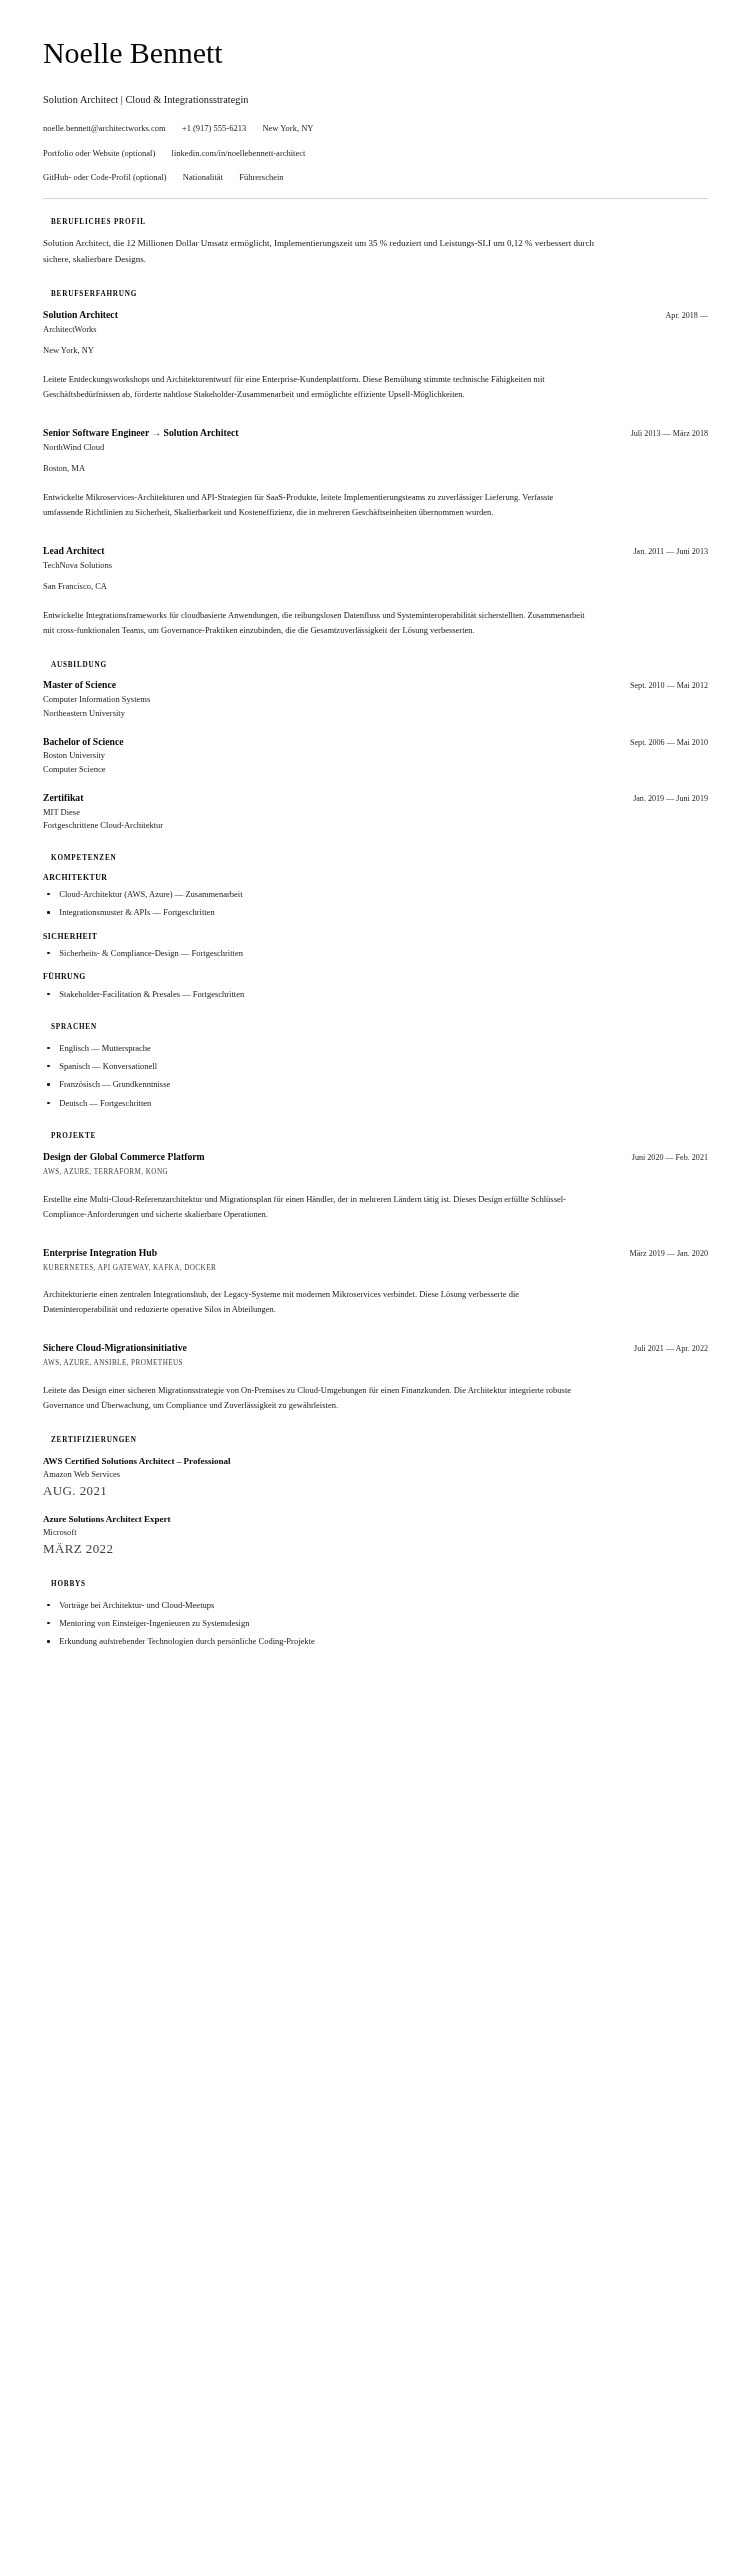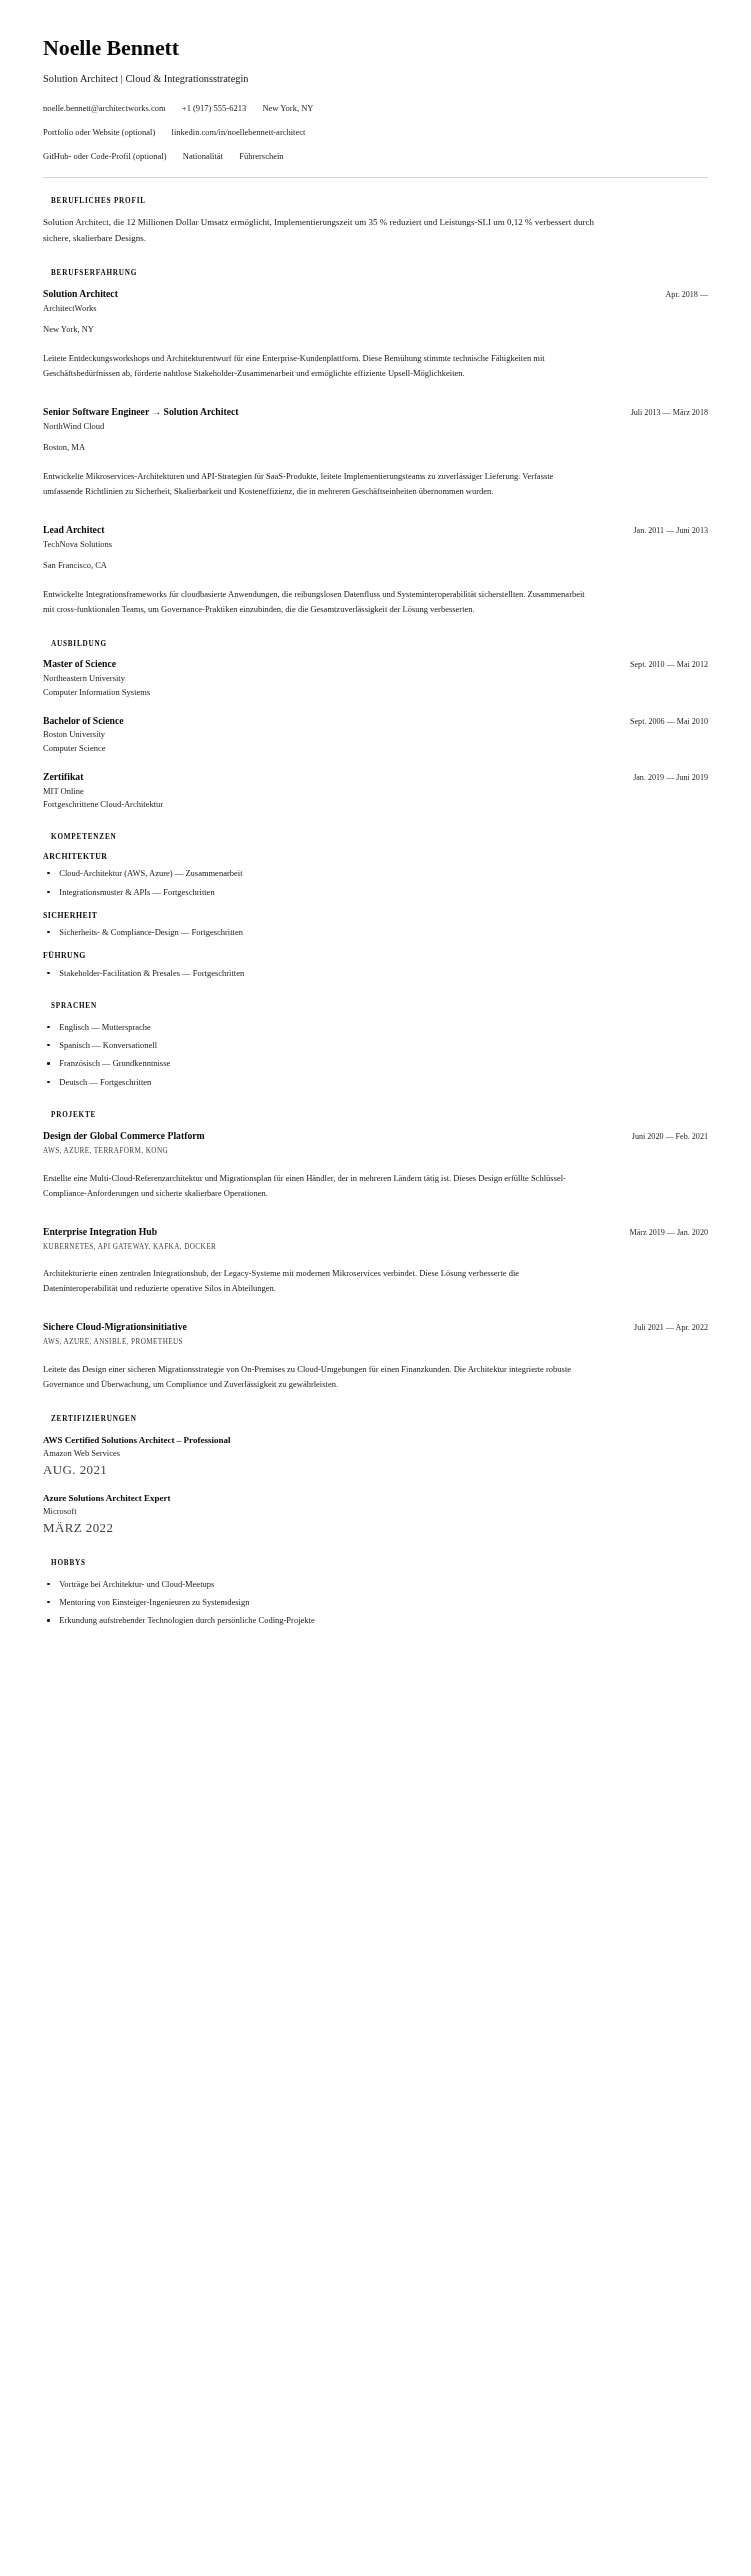--- a/index.html
+++ b/index.html
@@ -17,25 +17,25 @@
   }
   .page {
     width: 751px;
     min-height: 2576px;
     background: #ffffff;
     padding: 36px 43px 25px 43px;
   }
 
   
   .hdr-name {
-    font-size: 22px;
-    font-weight: 700;
+    font-size: 30px;
+    font-weight: 400;
     letter-spacing: -0.1px;
     line-height: 1.12;
-    margin: 0 0 11px 0;
+    margin: 0 0 23px 0;
     color: #09090b;
   }
   .hdr-title {
     font-size: 10.3px;
     font-weight: 400;
     line-height: 1.3;
     margin: 0 0 17.5px 0;
     color: #18181b;
   }
   .contact-row {
@@ -267,39 +267,39 @@
   <div class="section-gap"></div>
 
   <section class="section">
     <h2 class="section-title">AUSBILDUNG</h2>
 
     <article class="entry" style="margin-bottom:16.3px;">
       <div class="entry-head">
         <h3 class="entry-role">Master of Science</h3>
         <span class="entry-date">Sept. 2010 — Mai 2012</span>
       </div>
+      <p class="entry-org">Computer Information Systems</p>
       <p class="entry-org">Northeastern University</p>
-      <p class="entry-org">Computer Information Systems</p>
     </article>
 
     <article class="entry" style="margin-bottom:16.3px;">
       <div class="entry-head">
         <h3 class="entry-role">Bachelor of Science</h3>
         <span class="entry-date">Sept. 2006 — Mai 2010</span>
       </div>
       <p class="entry-org">Boston University</p>
       <p class="entry-org">Computer Science</p>
     </article>
 
     <article class="entry">
       <div class="entry-head">
         <h3 class="entry-role">Zertifikat</h3>
         <span class="entry-date">Jan. 2019 — Juni 2019</span>
       </div>
-      <p class="entry-org">MIT Online</p>
+      <p class="entry-org">MIT Diese</p>
       <p class="entry-org">Fortgeschrittene Cloud-Architektur</p>
     </article>
   </section>
 
   <div class="section-gap"></div>
 
   <section class="section">
     <h2 class="section-title">KOMPETENZEN</h2>
 
     <div class="skill-group">

